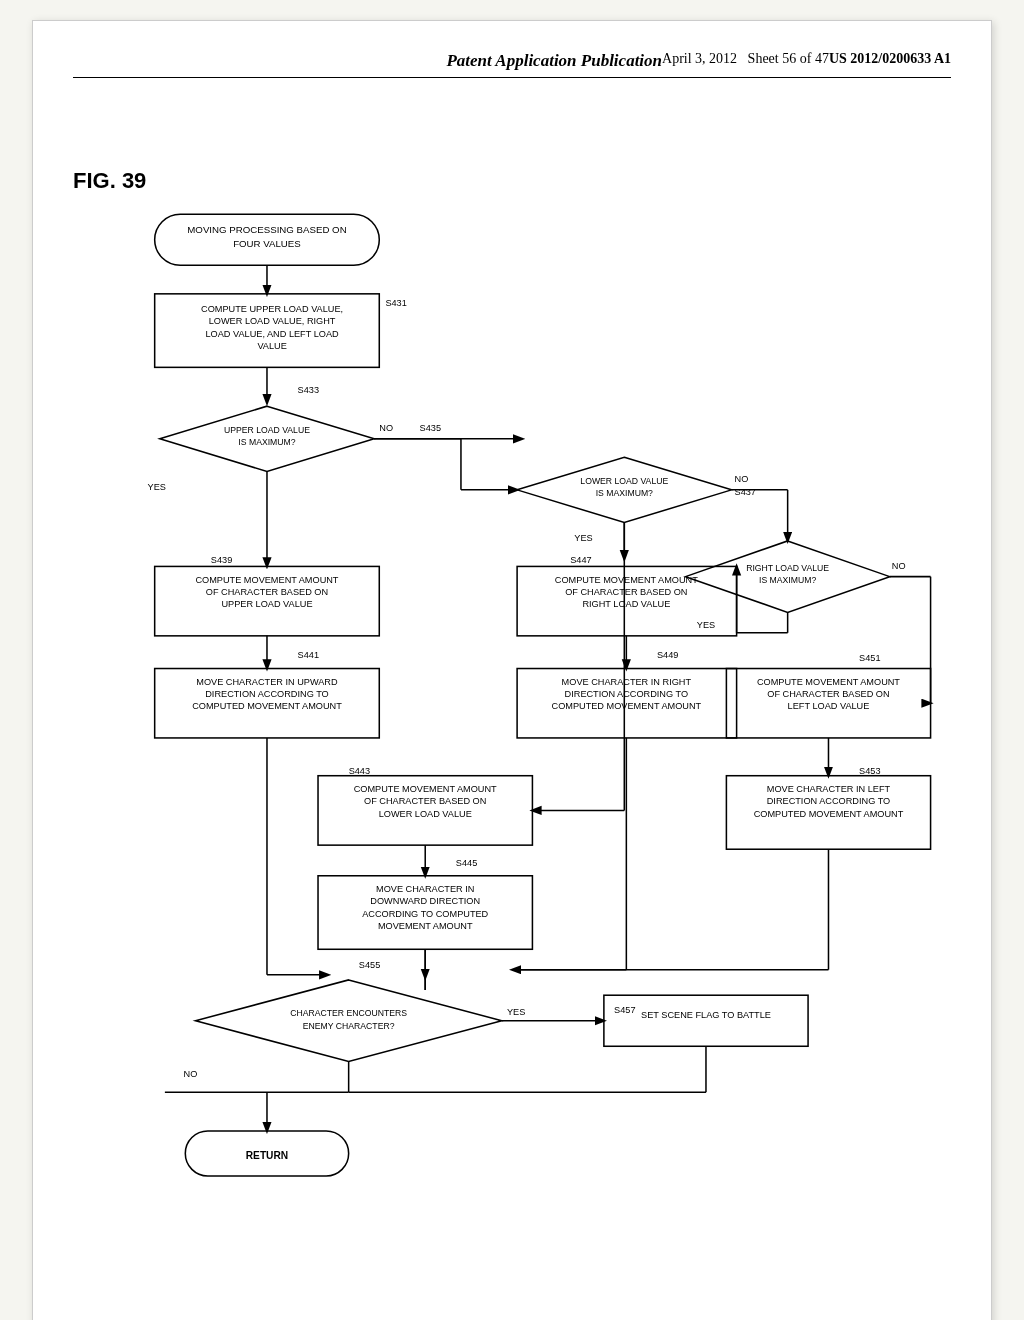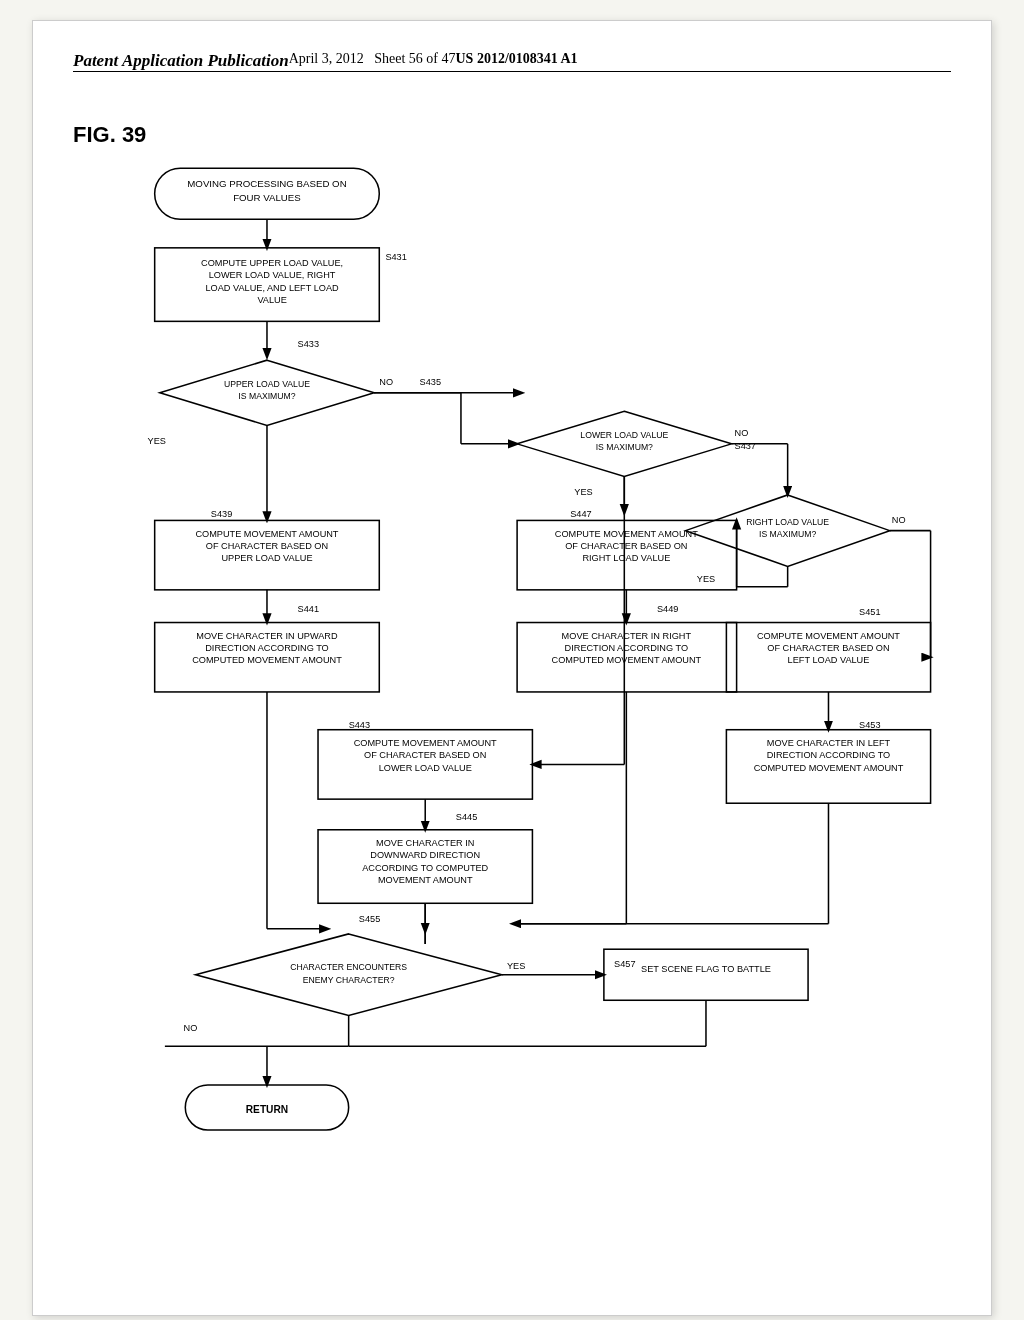--- a/index.html
+++ b/index.html
@@ -16,24 +16,24 @@
       width: 960px;
       min-height: 1280px;
       margin: 20px auto;
       padding: 30px 40px;
       border: 1px solid #ccc;
       box-shadow: 2px 2px 8px rgba(0,0,0,0.15);
       position: relative;
     }
     .header {
       display: flex;
-      justify-content: flex-start;
+      justify-content: flex-end;
       align-items: flex-start;
       border-bottom: 1px solid #000;
-      padding-bottom: 0;
+      padding-bottom: 6px;
       margin-bottom: 30px;
     }
     .header-left {
       font-size: 17px;
       font-weight: bold;
       font-style: italic;
     }
     .header-center {
       font-size: 14px;
       text-align: center;
@@ -45,37 +45,38 @@
     .diagram-area {
       position: relative;
       width: 100%;
       padding-top: 20px;
     }
     .fig-label {
       font-size: 22px;
       font-weight: bold;
       margin-bottom: 10px;
       font-family: Arial, sans-serif;
+      margin-top: 40px;
     }
     svg {
       width: 100%;
       height: auto;
     }
   </style>
 </head>
 <body>
 
 <div class="page">
   <div class="header">
     <div class="header-left">Patent Application Publication</div>
     <div class="header-center">
       <span>April 3, 2012</span>&nbsp;&nbsp;
       <span>Sheet 56 of 47</span>
     </div>
-    <div class="header-right">US 2012/0108341 A1</div>
+    <div class="header-right">US 2012/0200633 A1</div>
   </div>
 
   <div class="diagram-area">
     <div class="fig-label">FIG. 39</div>
 
     <svg viewBox="0 0 860 1100" xmlns="http://www.w3.org/2000/svg">
       <defs>
         <marker id="arrow" markerWidth="8" markerHeight="8" refX="6" refY="3" orient="auto">
           <path d="M0,0 L0,6 L8,3 z" fill="#000"></path>
         </marker>

